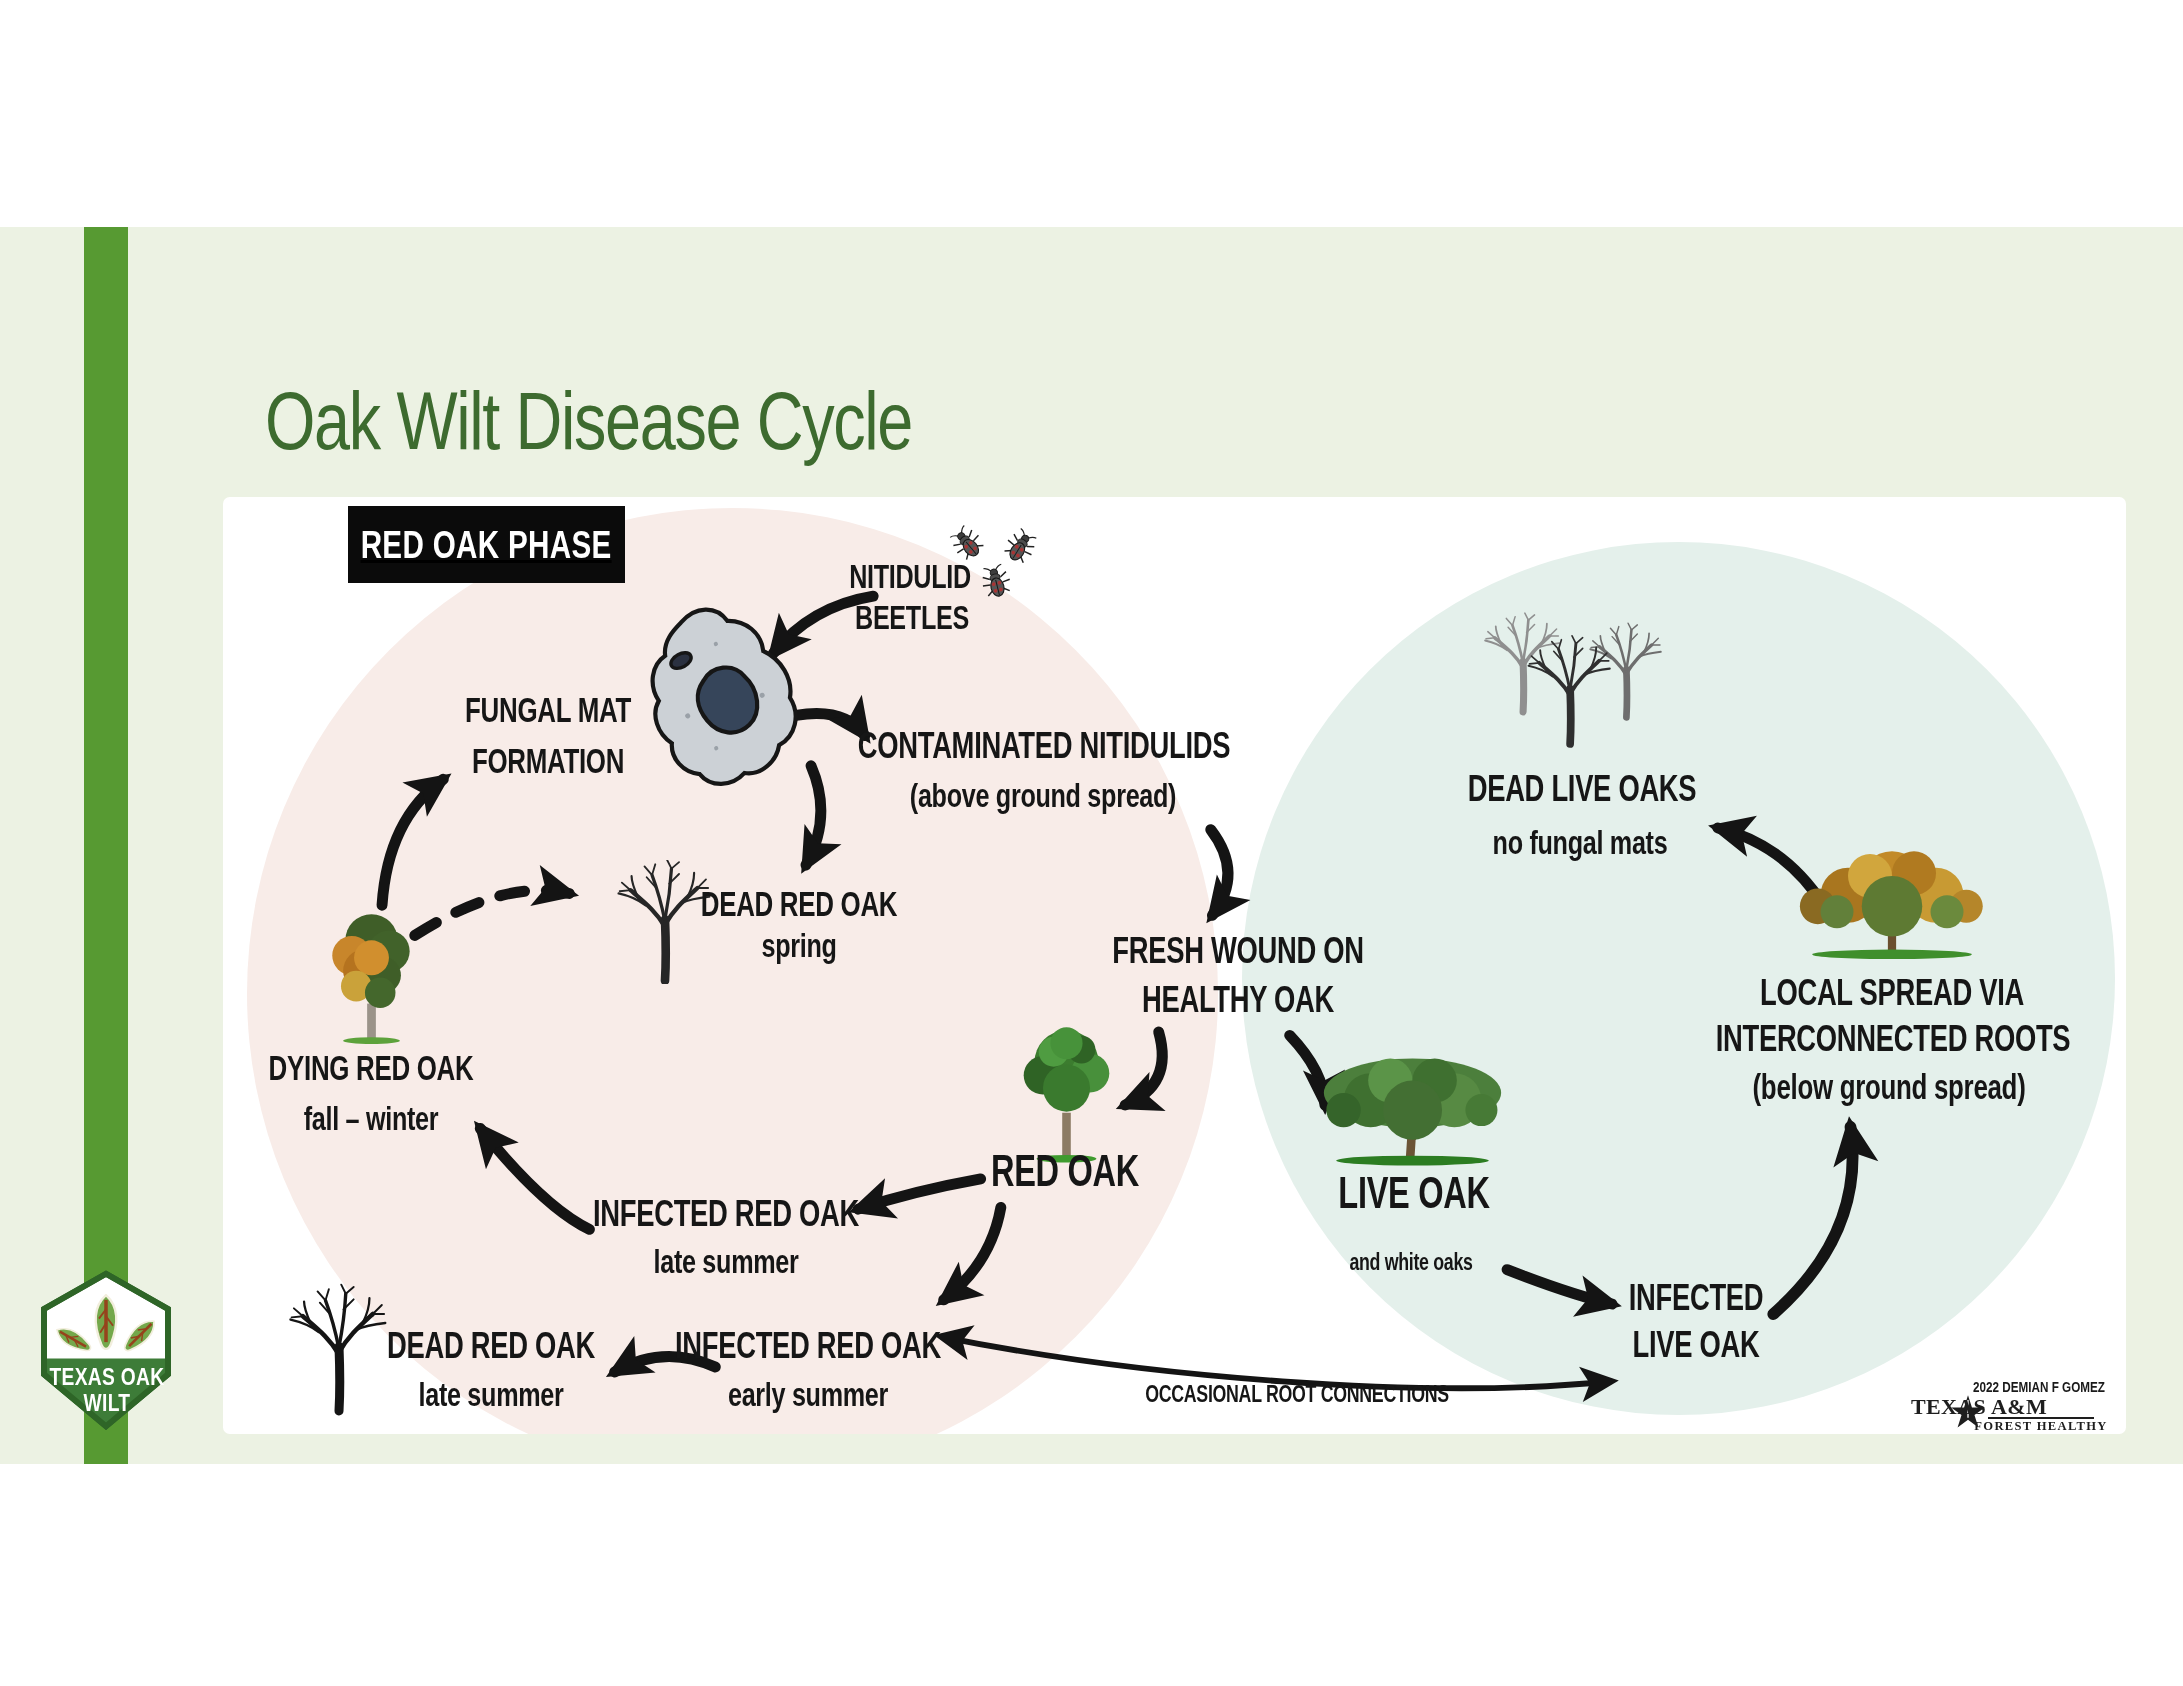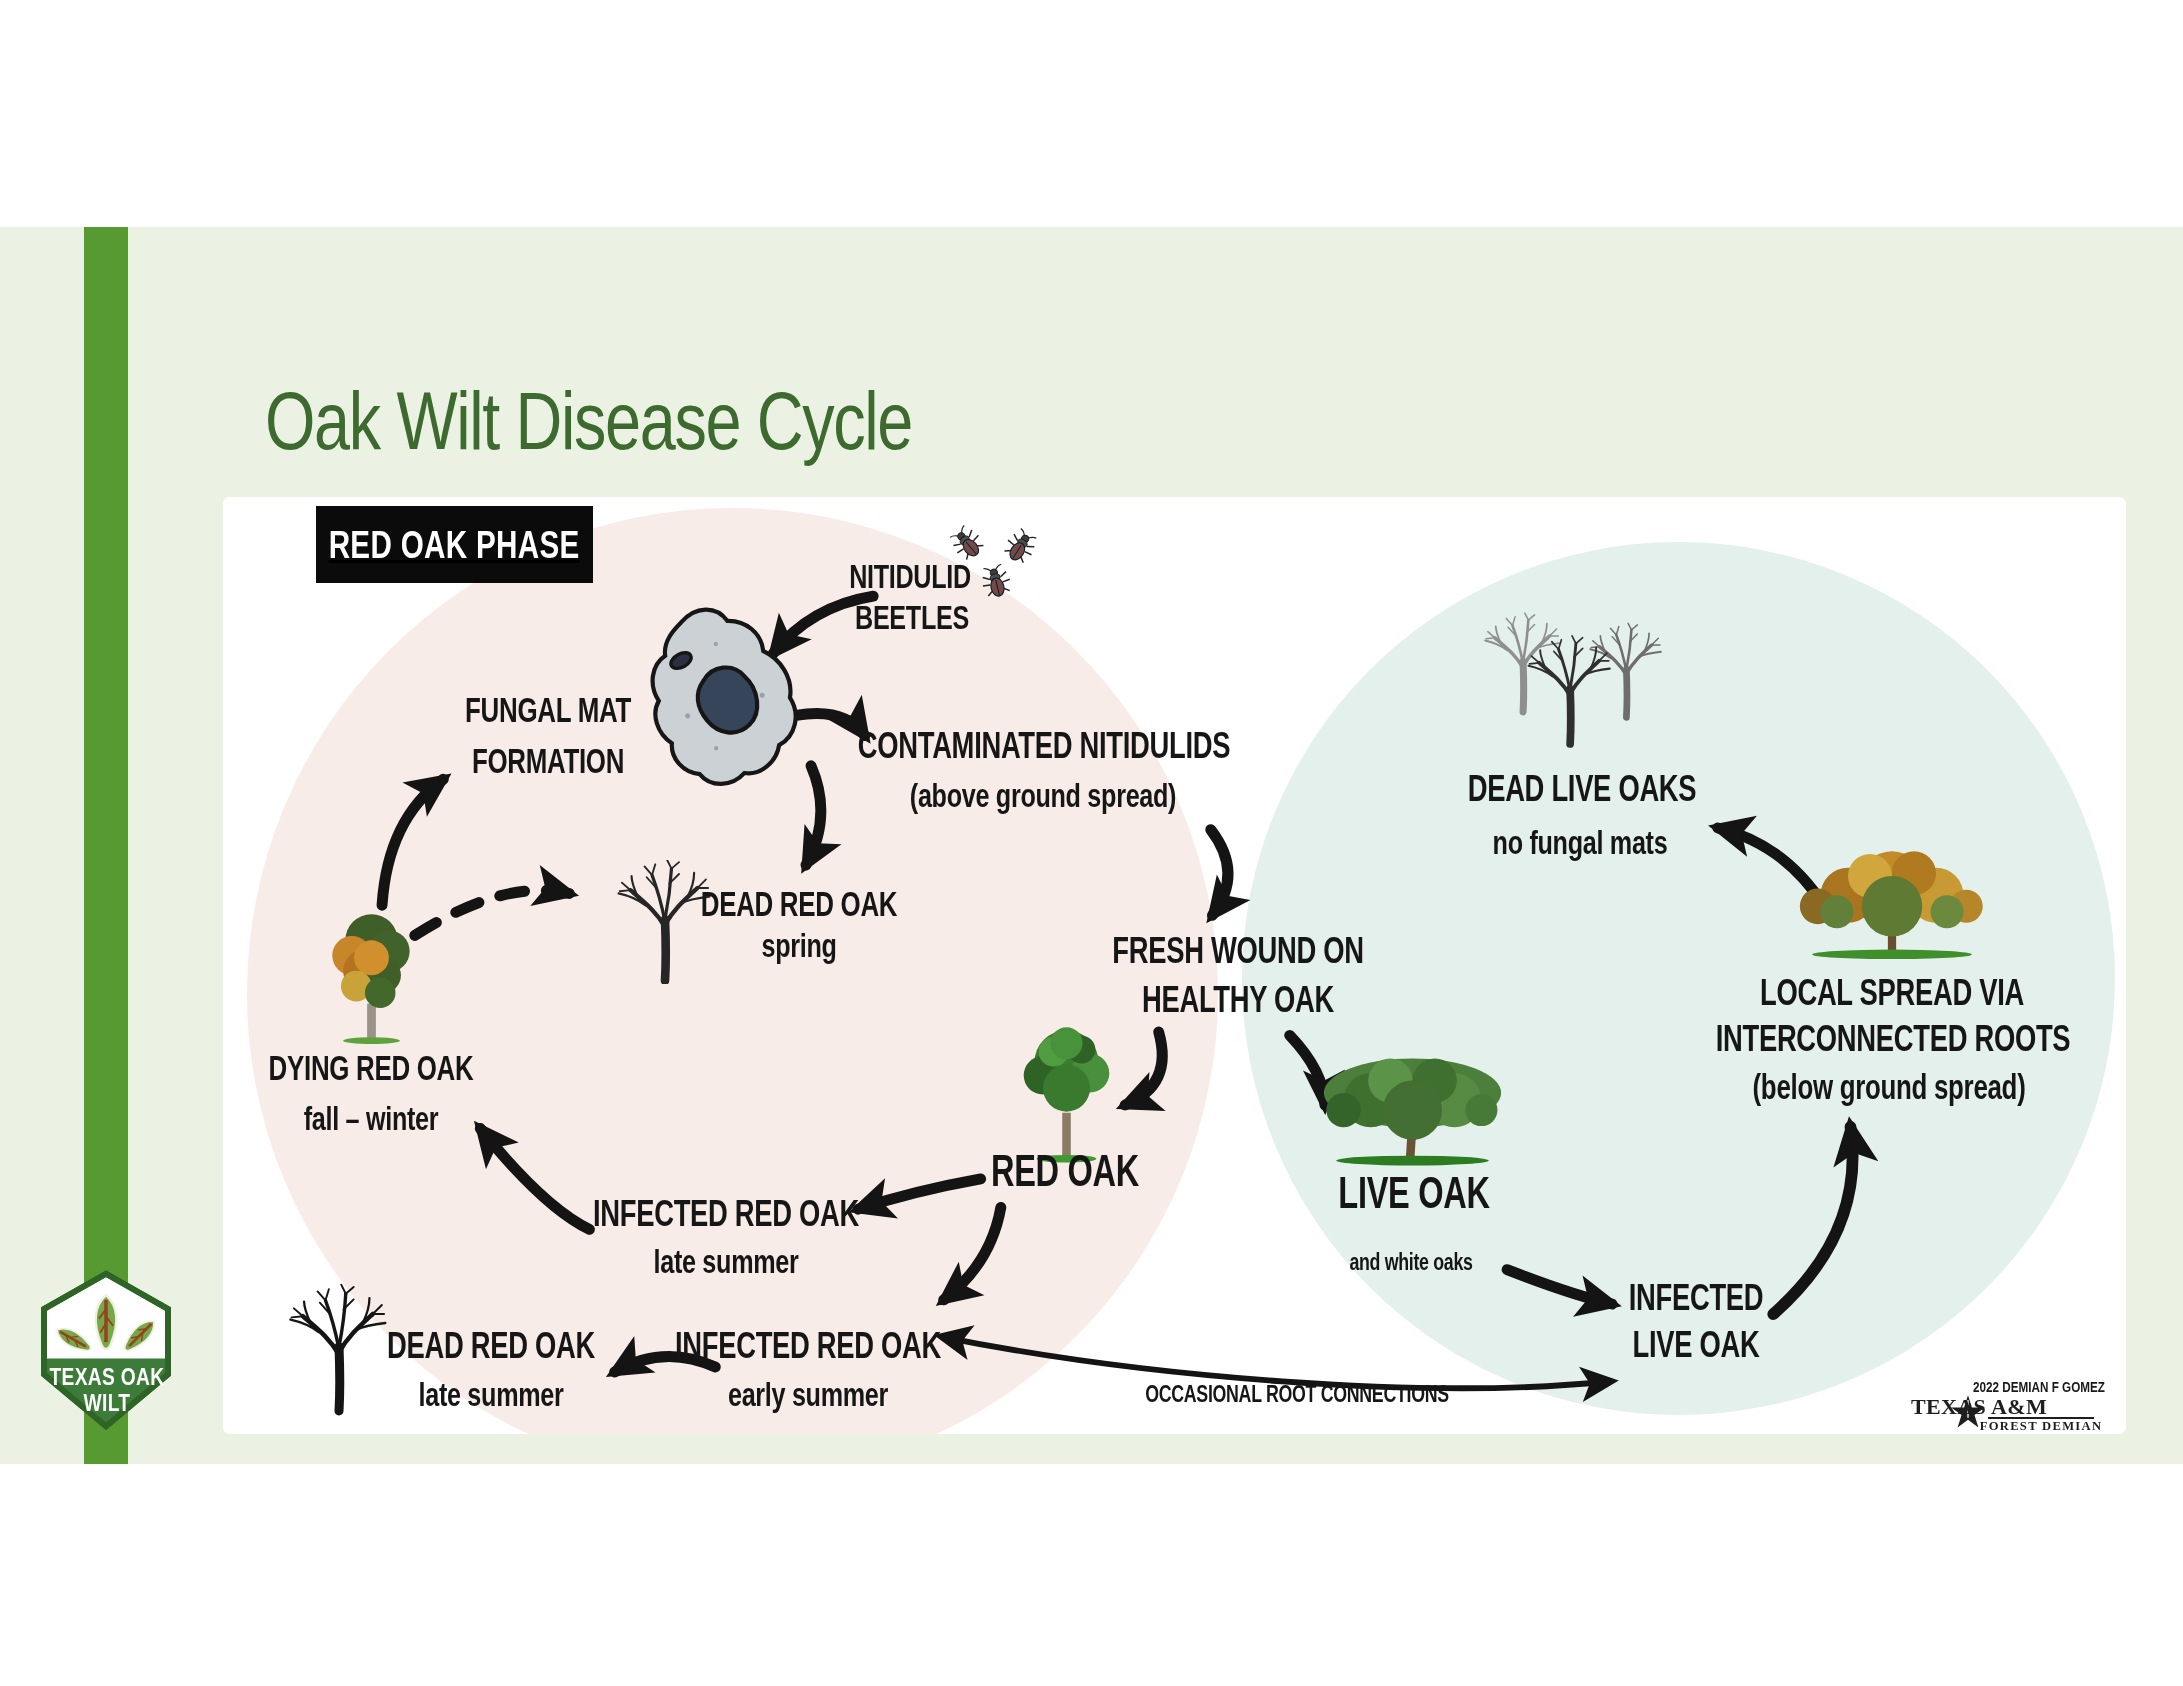--- a/index.html
+++ b/index.html
@@ -37,21 +37,21 @@
   <div class="band"></div>
   <div class="stripe"></div>
 
   <div class="title">Oak Wilt Disease Cycle</div>
 
   <div class="panel">
     <div class="circle c-red"></div>
     <div class="circle c-live"></div>
   </div>
 
-  <div class="phase" style="left:316px;top:506px;text-decoration:underline;">
+  <div class="phase" style="left:348px;top:506px;text-decoration:underline;">
     <span>RED OAK PHASE</span>
   </div>
 
   <svg width="0" height="0" style="position:absolute" aria-hidden="true">
     <defs>
       <g id="btree" fill="none" stroke="currentColor" stroke-linecap="round">
         <path d="M0,112 C1,95 1,80 0,55" stroke-width="8"></path>
         <path d="M0,62 C-8,48 -18,40 -32,28" stroke-width="4"></path>
         <path d="M-18,42 C-26,36 -34,33 -43,31" stroke-width="2.2"></path>
         <path d="M-24,37 C-28,28 -31,22 -31,15" stroke-width="2"></path>
@@ -271,16 +271,16 @@
   <div class="badge-txt" style="left:107px;top:1377px;font-size:24px;">TEXAS OAK</div>
   <div class="badge-txt" style="left:107px;top:1403px;font-size:24px;">WILT</div>
 
   <div class="credit-author" style="left:2039px;top:1386px;font-size:15px;">2022 DEMIAN F GOMEZ</div>
   <svg class="svgly" style="left:1948px;top:1392px;" width="40" height="42" viewBox="-24 -26 48 52">
     <polygon points="0,-22 4.9,-6.8 20.9,-6.8 8,2.6 12.9,17.8 0,8.4 -12.9,17.8 -8,2.6 -20.9,-6.8 -4.9,-6.8" fill="#1E1E1E"></polygon>
     <path d="M0,-16 L0,6" stroke="#ffffff" stroke-width="1.6"></path>
   </svg>
   <div class="abs serif" style="left:1979px;top:1407px;font-size:22px;font-weight:700;transform:translate(-50%,-50%);white-space:nowrap;letter-spacing:0.4px;">TEXAS A&amp;M</div>
   <div class="rule" style="left:1988px;top:1417px;width:106px;height:1.7px;"></div>
-  <div class="abs serif" style="left:2041px;top:1426px;font-size:12.6px;font-weight:700;transform:translate(-50%,-50%);white-space:nowrap;letter-spacing:1.3px;">FOREST DEMIAN</div>
+  <div class="abs serif" style="left:2041px;top:1426px;font-size:12.6px;font-weight:700;transform:translate(-50%,-50%);white-space:nowrap;letter-spacing:1.3px;">FOREST HEALTHY</div>
 
 </div>
 
 
 </body></html>

